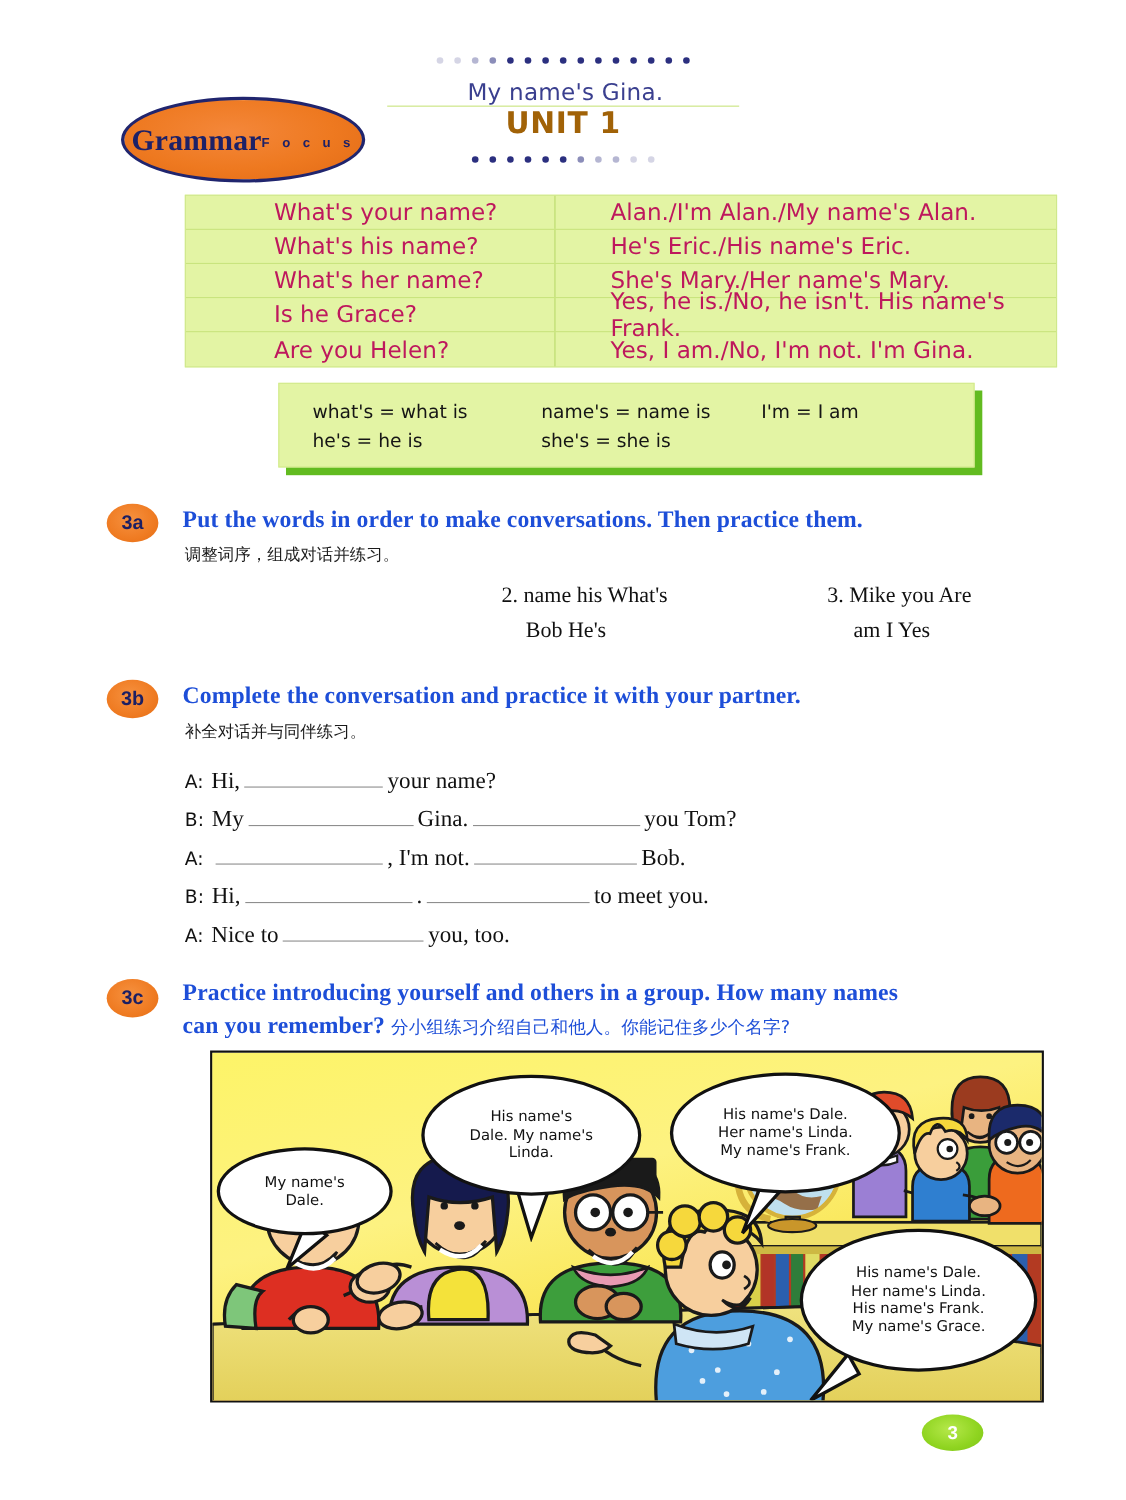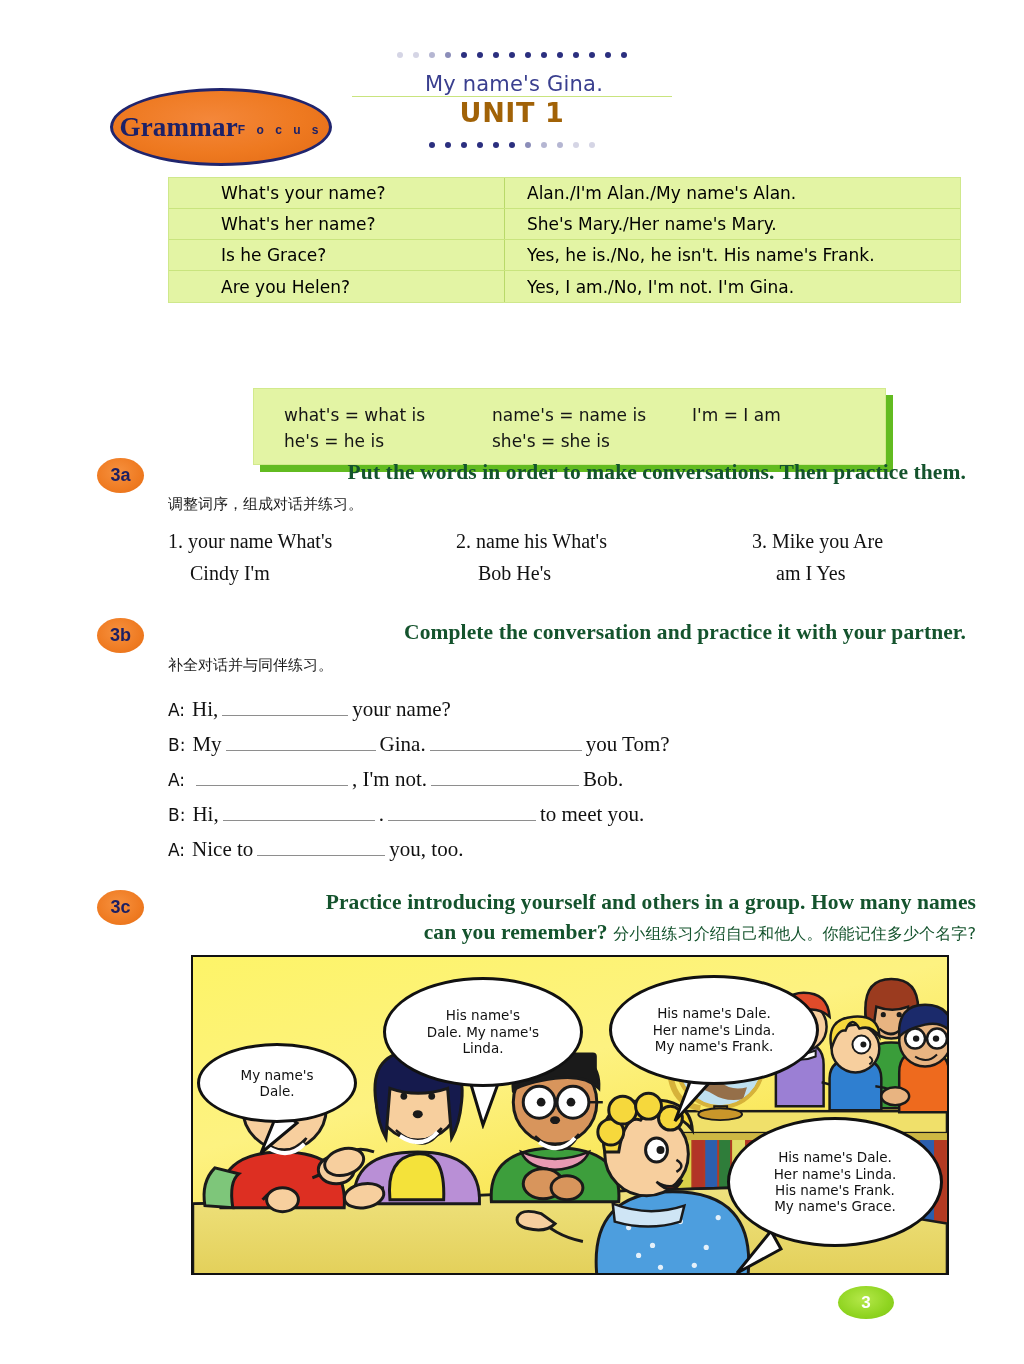--- a/index.html
+++ b/index.html
@@ -50,25 +50,25 @@
   .gtable {
     position: absolute; left: 168px; top: 177px; width: 793px;
     background: #e3f4a4; border: 1px solid #cfe88c;
   }
   .grow { display: flex; height: 31px; align-items: center; border-bottom: 1px solid #c9e47e; }
   .grow:last-child { border-bottom: none; }
   .gq { width: 336px; padding-left: 52px; border-right: 1px solid #b9d96a; height: 100%;
         display: flex; align-items: center; }
   .ga { flex: 1; padding-left: 22px; height: 100%; display: flex; align-items: center; }
   .gq span, .ga span {
-    font-family: "DejaVu Sans", sans-serif; font-size: 17px; color: #000000;
-  }
-
-  
-  .cbox-wrap { position: absolute; left: 253px; top: 348px; width: 640px; height: 84px; margin-top: 40px; }
+    font-family: "DejaVu Sans", sans-serif; font-size: 21px; color: #be185d; margin-left: 28px;
+  }
+
+  
+  .cbox-wrap { position: absolute; left: 253px; top: 348px; width: 640px; height: 84px; }
   .cbox-shadow {
     position: absolute; left: 7px; top: 7px; width: 633px; height: 77px; background: #62bb20;
   }
   .cbox {
     position: absolute; left: 0; top: 0; width: 633px; height: 77px;
     background: #e3f4a4; border: 1px solid #d2ea8d;
     padding: 13px 0 0 30px;
   }
   .crow { display: flex; height: 26px; align-items: center; }
   .citem { font-family: "DejaVu Sans", sans-serif; font-size: 17px; color: #151515; }
@@ -79,21 +79,21 @@
     position: absolute; width: 47px; height: 35px; border-radius: 50%;
     background: radial-gradient(ellipse at 45% 40%, #f6913f 0%, #ef7b22 60%, #e46c13 100%);
     display: flex; align-items: center; justify-content: center;
     color: #1b1f63; font-weight: bold; font-size: 18px;
     font-family: "Liberation Sans", sans-serif;
   }
 
   
   .task-head {
     position: absolute; font-family: "Liberation Serif", serif;
-    font-weight: bold; font-size: 21.5px; color: #14532d; letter-spacing: .1px; text-align: right;
+    font-weight: bold; font-size: 21.5px; color: #1d4ed8; letter-spacing: .1px;
   }
   .task-cn {
     position: absolute; font-family: "DejaVu Sans", sans-serif;
     font-size: 15px; color: #1a1a1a;
   }
   .cn-inline { font-family: "DejaVu Sans", sans-serif; font-size: 16px; font-weight: normal; }
 
   
   .wl { position: absolute; font-family: "Liberation Serif", serif; font-size: 20px; color: #111; }
   .wl .l2 { display: block; margin-top: 9px; }
@@ -199,20 +199,28 @@
     <div class="gf-sub">F o c u s</div>
   </div>
 
   <div class="gtable">
     <div class="grow">
       <div class="gq">
         <span>What's your name?</span>
       </div>
       <div class="ga">
         <span>Alan./I'm Alan./My name's Alan.</span>
+      </div>
+    </div>
+    <div class="grow">
+      <div class="gq">
+        <span>What's his name?</span>
+      </div>
+      <div class="ga">
+        <span>He's Eric./His name's Eric.</span>
       </div>
     </div>
     <div class="grow">
       <div class="gq">
         <span>What's her name?</span>
       </div>
       <div class="ga">
         <span>She's Mary./Her name's Mary.</span>
       </div>
     </div>
@@ -247,25 +255,20 @@
         <div class="citem cc2">she's = she is</div>
         <div class="citem cc3"></div>
       </div>
     </div>
   </div>
 
   <div class="tbadge" style="left:97px; top:458px;">3a</div>
   <div class="task-head" style="left:166px; top:460px; width:800px;">Put the words in order to make conversations. Then practice them.</div>
   <div class="task-cn" style="left:168px; top:495px;">调整词序，组成对话并练习。</div>
 
-  <div class="wl" style="left:168px; top:530px;">
-    <span>1.</span>
-    <span>your  name  What's</span>
-    <span class="l2" style="margin-left:22px;">Cindy  I'm</span>
-  </div>
   <div class="wl" style="left:456px; top:530px;">
     <span>2.</span>
     <span>name  his  What's</span>
     <span class="l2" style="margin-left:22px;">Bob  He's</span>
   </div>
   <div class="wl" style="left:752px; top:530px;">
     <span>3.</span>
     <span>Mike  you  Are</span>
     <span class="l2" style="margin-left:24px;">am  I  Yes</span>
   </div>

